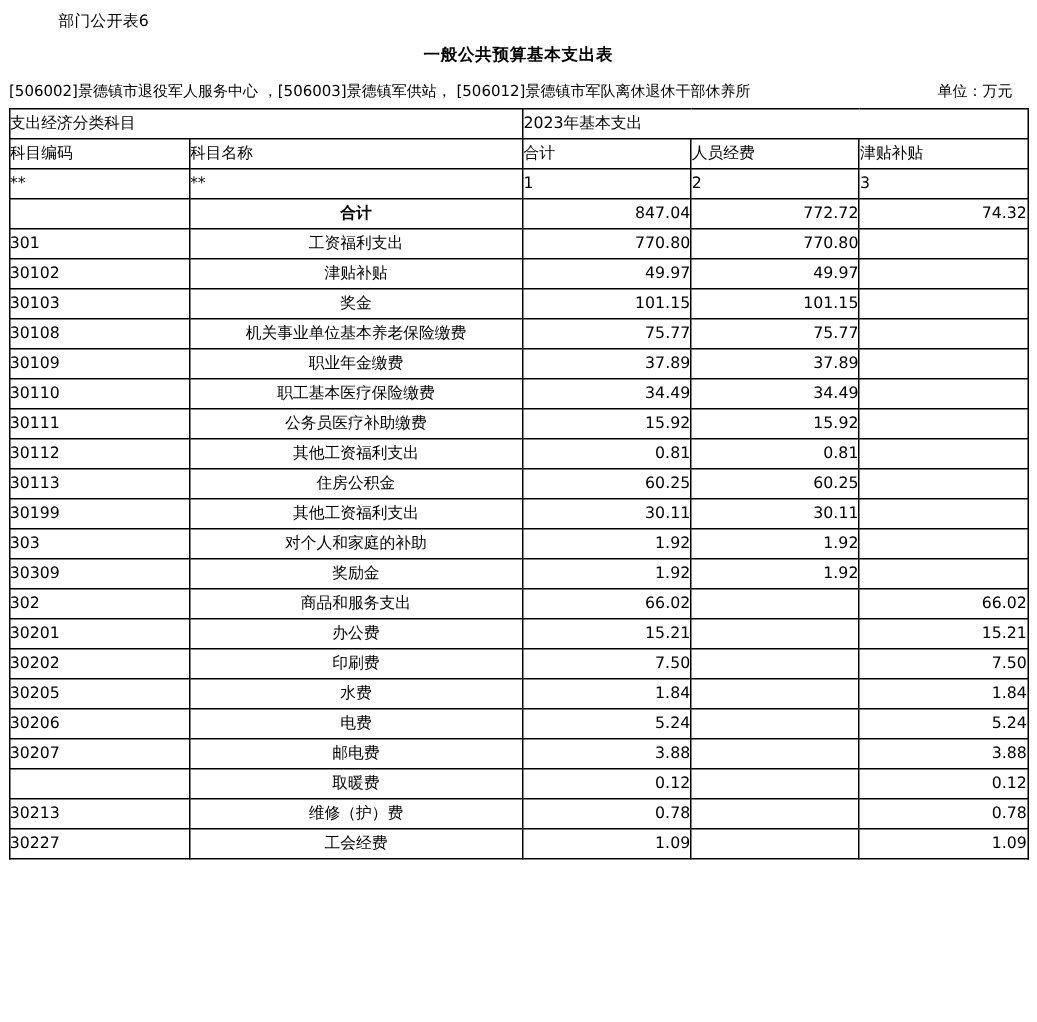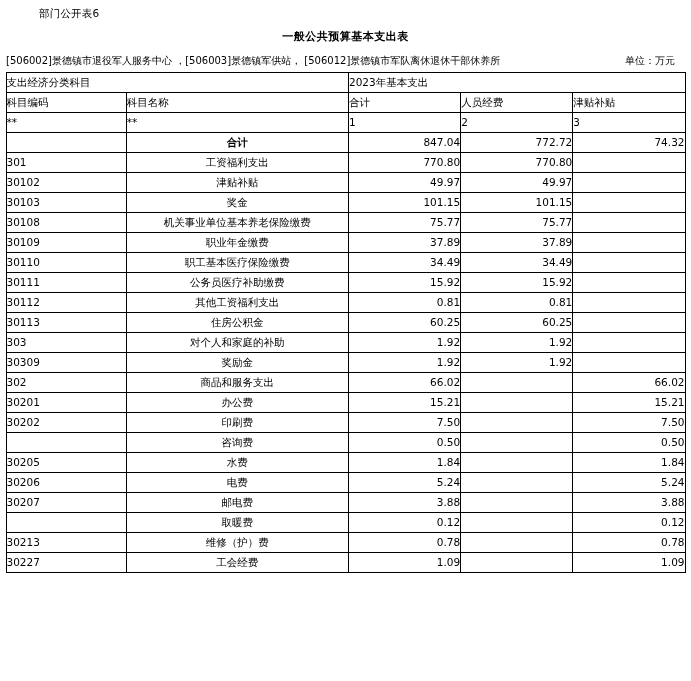--- a/index.html
+++ b/index.html
@@ -175,20 +175,27 @@
           <td class="c-num"></td>
         </tr>
         <tr class="">
           <td class="c-code">30113</td>
           <td class="c-name name-indent">住房公积金</td>
           <td class="c-num">60.25</td>
           <td class="c-num">60.25</td>
           <td class="c-num"></td>
         </tr>
         <tr class="">
+          <td class="c-code">30199</td>
+          <td class="c-name name-indent">其他工资福利支出</td>
+          <td class="c-num">30.11</td>
+          <td class="c-num">30.11</td>
+          <td class="c-num"></td>
+        </tr>
+        <tr class="">
           <td class="c-code">303</td>
           <td class="c-name name-bold">对个人和家庭的补助</td>
           <td class="c-num">1.92</td>
           <td class="c-num">1.92</td>
           <td class="c-num"></td>
         </tr>
         <tr class="">
           <td class="c-code">30309</td>
           <td class="c-name name-indent">奖励金</td>
           <td class="c-num">1.92</td>
@@ -210,27 +217,20 @@
           <td class="c-num">15.21</td>
         </tr>
         <tr class="">
           <td class="c-code">30202</td>
           <td class="c-name name-indent">印刷费</td>
           <td class="c-num">7.50</td>
           <td class="c-num"></td>
           <td class="c-num">7.50</td>
         </tr>
         <tr class="">
-          <td class="c-code"></td>
-          <td class="c-name name-indent">咨询费</td>
-          <td class="c-num">0.50</td>
-          <td class="c-num"></td>
-          <td class="c-num">0.50</td>
-        </tr>
-        <tr class="">
           <td class="c-code">30205</td>
           <td class="c-name name-indent">水费</td>
           <td class="c-num">1.84</td>
           <td class="c-num"></td>
           <td class="c-num">1.84</td>
         </tr>
         <tr class="">
           <td class="c-code">30206</td>
           <td class="c-name name-indent">电费</td>
           <td class="c-num">5.24</td>

